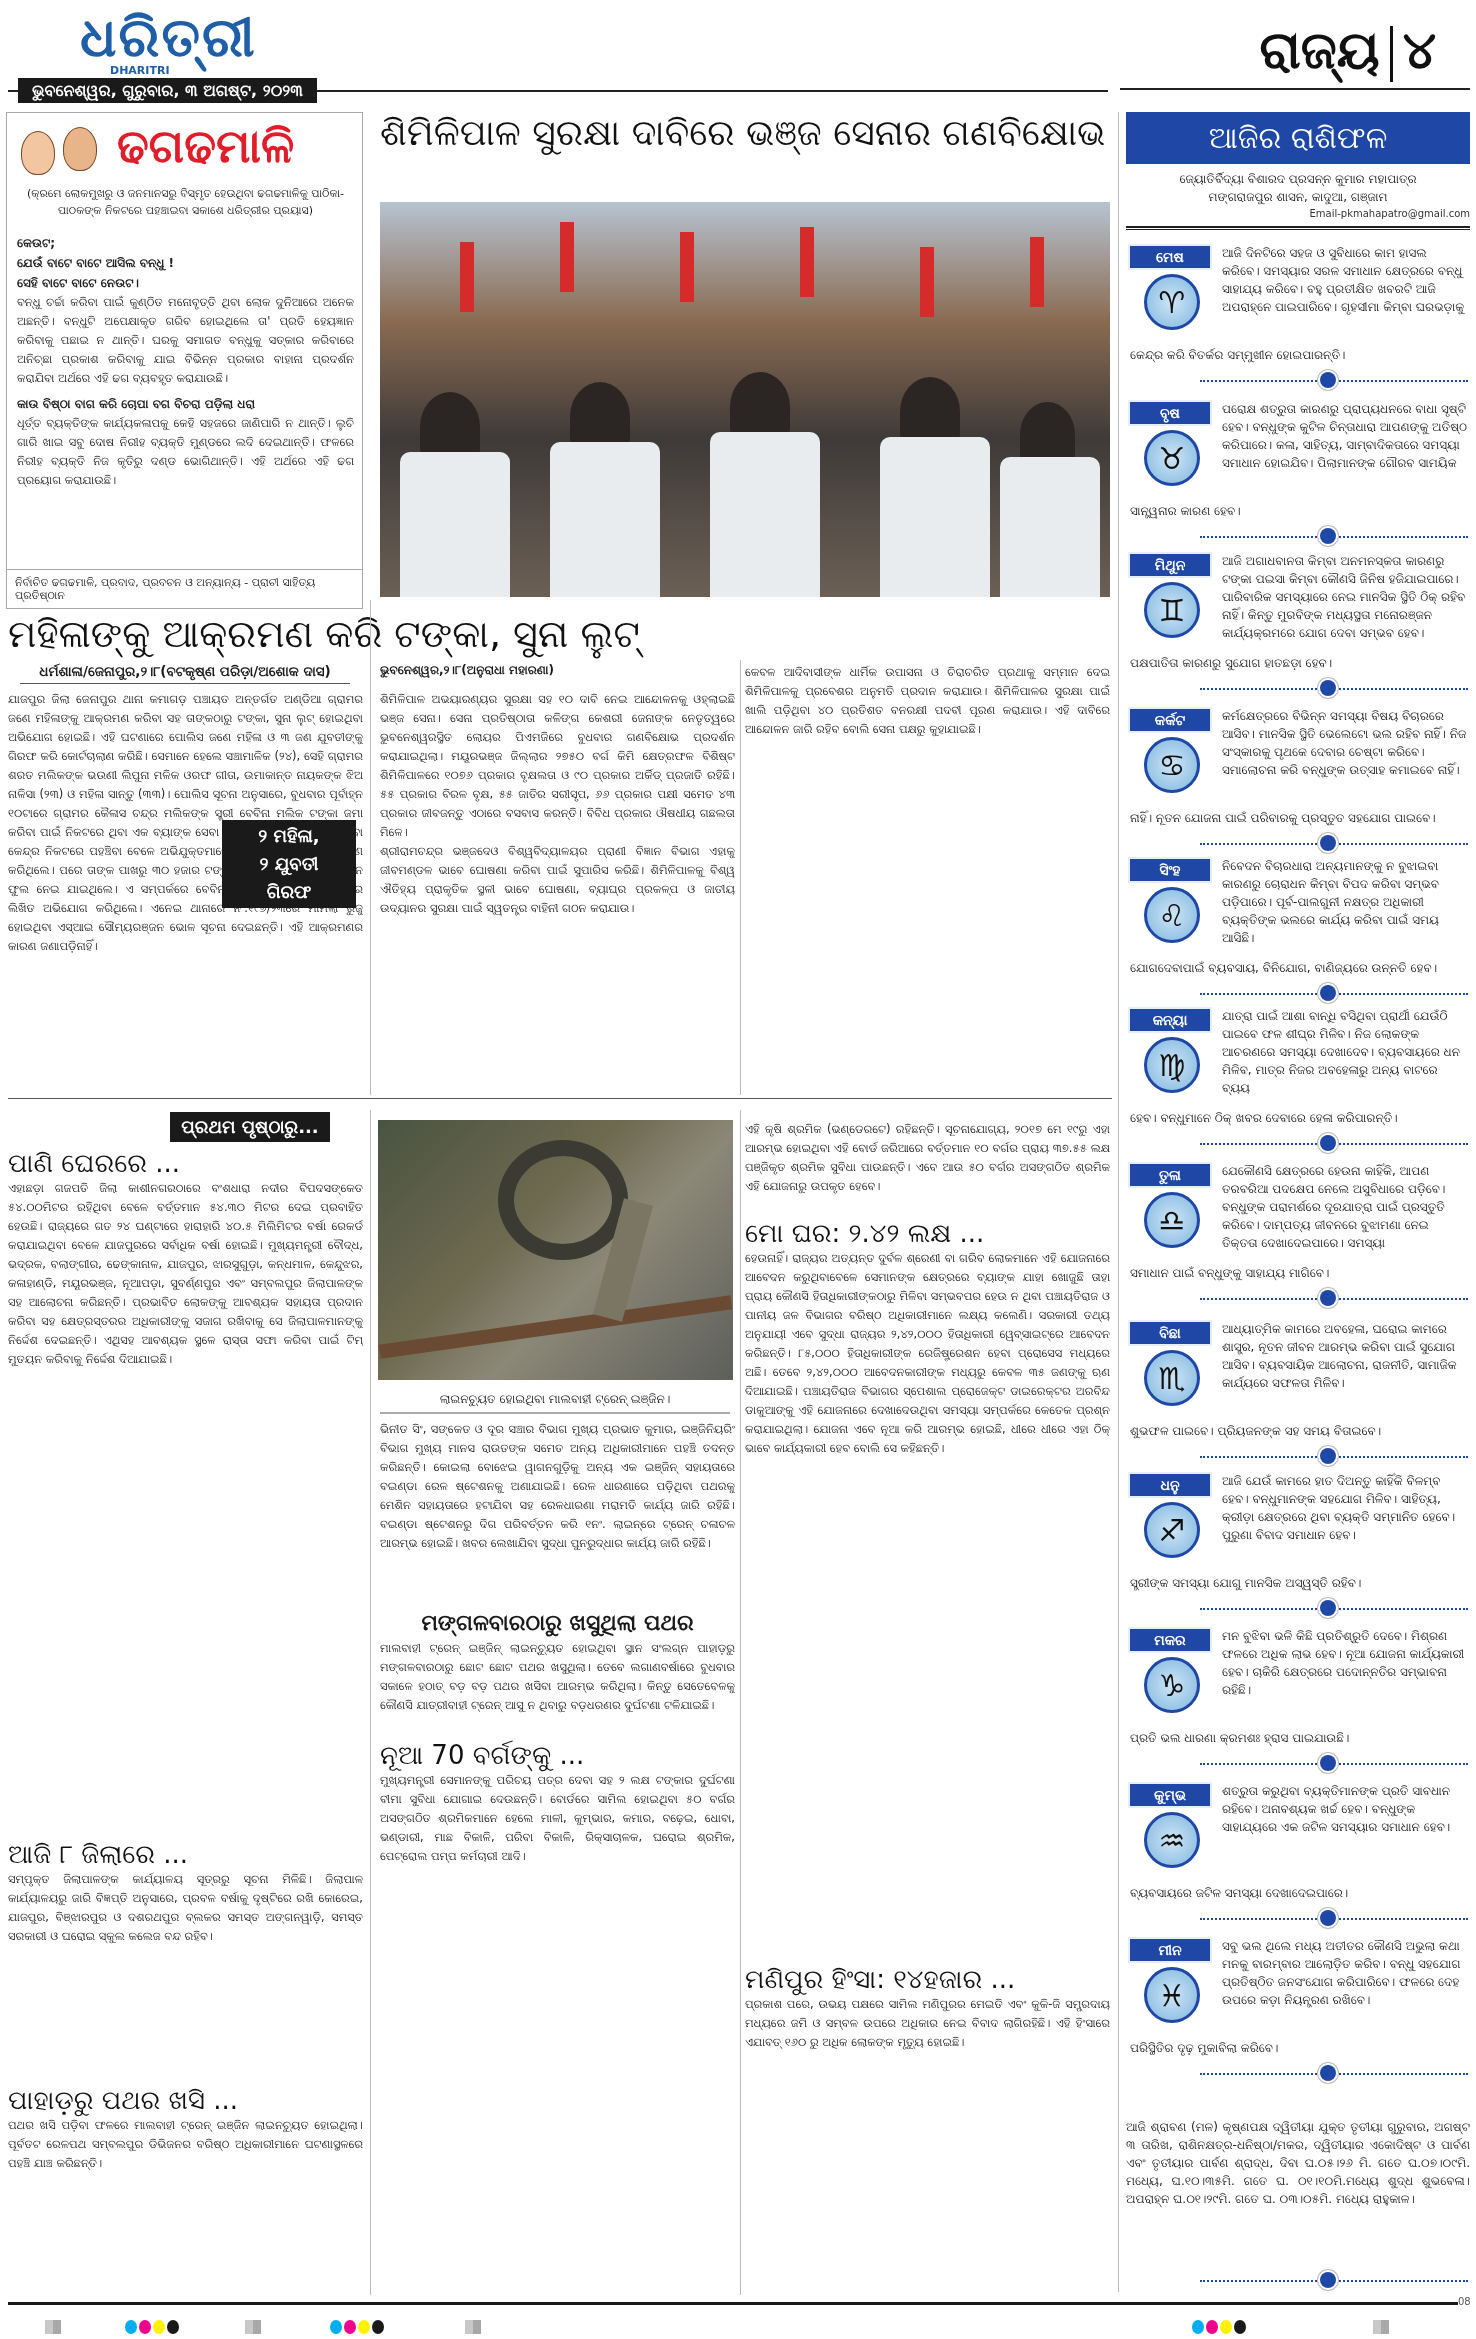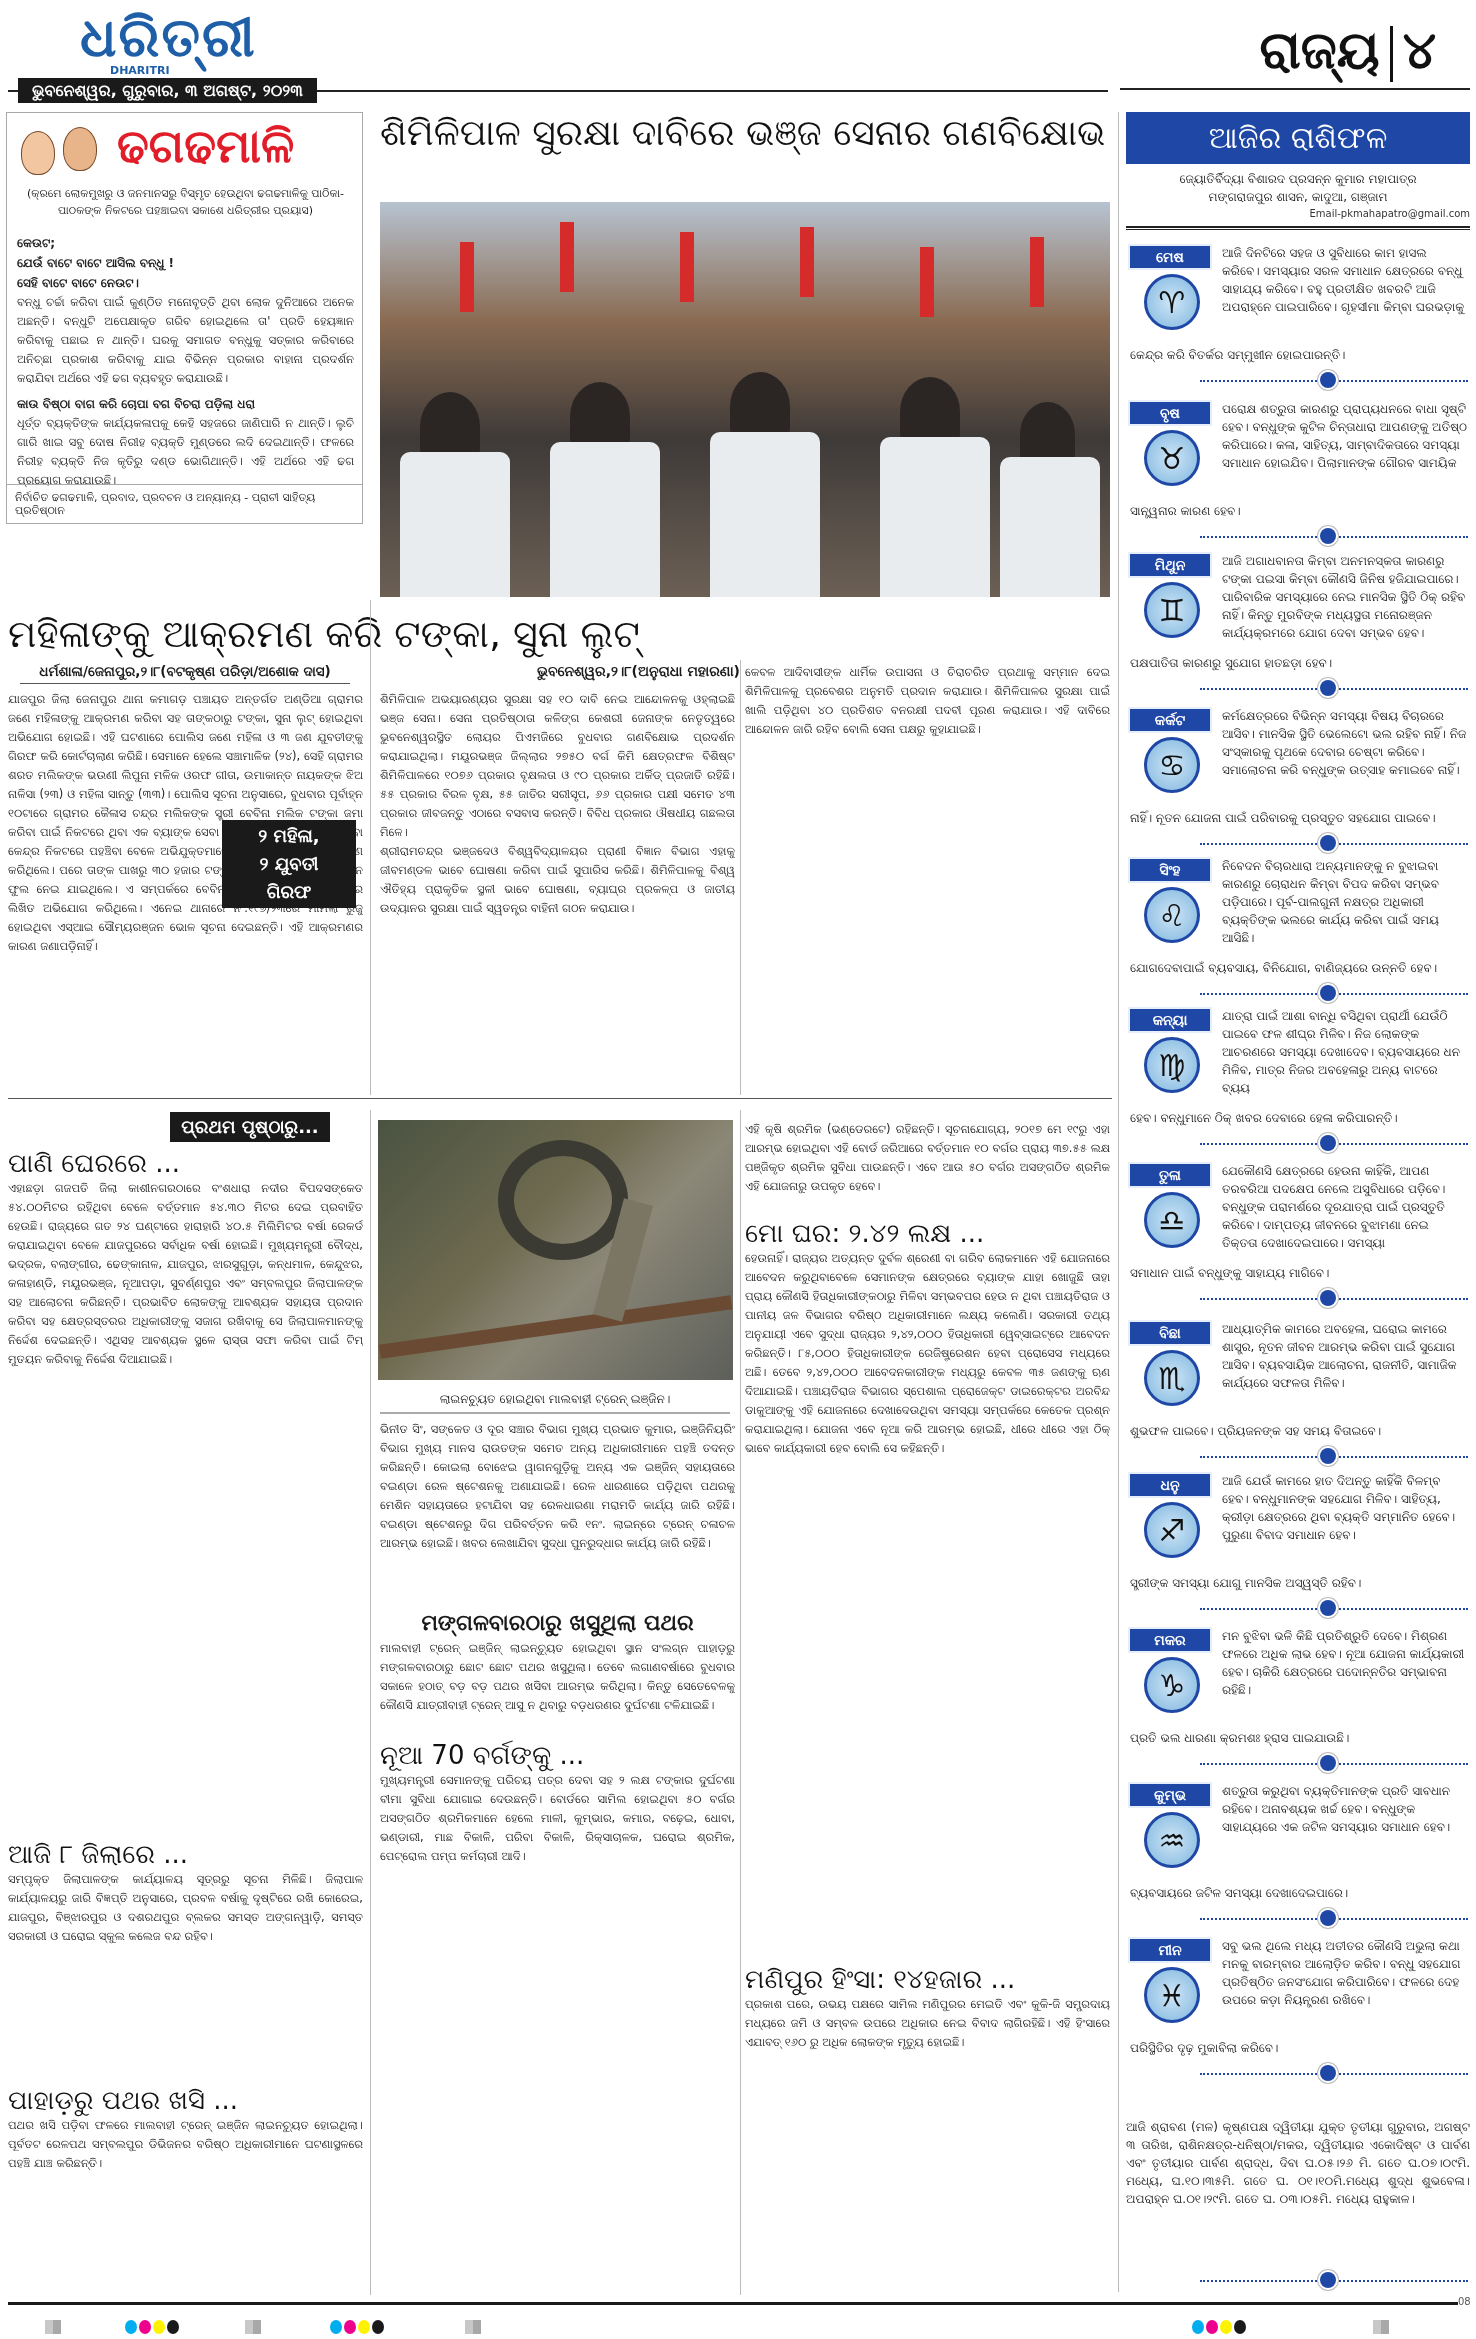--- a/index.html
+++ b/index.html
@@ -9,41 +9,41 @@
   .logo-text { font-size: 54px; font-weight: bold; color: #1f5fa8; line-height: 60px; letter-spacing: 2px; }
   .logo-sub { font-size: 11px; font-weight: bold; color: #1f5fa8; position: absolute; left: 30px; top: 56px; }
   .dateline-rule { left: 8px; top: 90px; width: 1100px; height: 2px; background: #222; }
   .dateline { left: 18px; top: 78px; background: #1a1a1a; color: #fff; font-size: 16px; padding: 3px 14px; font-weight: bold; }
   .page-title { right: 40px; top: 20px; font-size: 52px; font-weight: bold; color: #111; }
   .page-title .sep { display:inline-block; width:3px; height:56px; background:#111; vertical-align: middle; margin: 0 10px; }
   .top-rule-right { left: 1120px; top: 88px; width: 350px; height: 2px; background: #222; }
   .col-text { font-size: 11.5px; line-height: 19px; text-align: justify; color: #222; }
   .col-text p { margin-bottom: 0; }
 
-  .dhaga-box { left: 6px; top: 112px; width: 357px; height: 412px; border: 1px solid #aaa; }
+  .dhaga-box { left: 6px; top: 112px; width: 357px; height: 497px; border: 1px solid #aaa; }
   .dhaga-title { position:absolute; left: 110px; top: 6px; font-size: 46px; font-weight: bold; color: #e11d2a; }
   .dhaga-faces { position:absolute; left: 10px; top: 8px; width: 90px; height: 60px; }
   .face { position:absolute; width: 34px; height: 44px; border-radius: 50% 50% 45% 45%; background: #f2c6a0; border: 1px solid #7a4a2a; }
   .dhaga-sub { position:absolute; left: 10px; top: 72px; width: 337px; font-size: 11px; line-height: 17px; text-align:center; }
   .dhaga-body { position:absolute; left: 10px; top: 120px; width: 337px; }
   .dhaga-body .hl { font-weight: bold; font-size: 12px; line-height: 20px; }
   .dhaga-footer { position:absolute; left: 0; bottom: 0; width: 100%; border-top: 1px solid #aaa; font-size: 11px; padding: 6px 8px; }
 
   .main-headline { left: 380px; top: 112px; width: 730px; font-size: 36px; text-align: left; color: #111; }
   .photo-main { left: 380px; top: 202px; width: 730px; height: 395px; background: linear-gradient(180deg, #b7c3d1 0%, #8a6b52 30%, #3e3a38 60%, #6c6055 100%); overflow: hidden; }
   .flag { position:absolute; width: 14px; height: 70px; background: #d62b2b; }
   .person { position:absolute; border-radius: 50% 50% 20% 20%; background: #2b2624; }
   .shirt { position:absolute; background: #e9ecef; border-radius: 10px 10px 0 0; }
 
   .headline-2 { left: 8px; top: 612px; width: 720px; font-size: 38px; color: #111; }
   .byline-2 { left: 20px; top: 663px; width: 330px; font-size: 13.5px; text-align:center; border-bottom: 1px solid #555; padding-bottom: 3px; font-weight: bold; }
   .col-a { left: 8px; top: 690px; width: 355px; }
   .pullquote { left: 222px; top: 820px; width: 134px; height: 88px; background: #1a1a1a; color: #fff; font-size: 18px; font-weight: bold; text-align: center; line-height: 28px; padding-top: 2px; }
 
-  .byline-3 { left: 380px; top: 663px; width: 360px; font-size: 14px; font-weight:bold; text-align:right; }
+  .byline-3 { left: 380px; top: 663px; width: 360px; font-size: 12px; font-weight:bold; text-align:left; }
   .col-b { left: 380px; top: 690px; width: 355px; }
   .col-c { left: 745px; top: 663px; width: 365px; }
 
   .divider-h { left: 8px; top: 1098px; width: 1104px; height: 1px; background: #555; }
   .pratham { left: 170px; top: 1112px; width: 160px; height: 30px; background: #1a1a1a; color: #fff; font-size: 18px; font-weight: bold; text-align: center; line-height: 30px; }
   .sub-head { font-size: 26px; color: #111; }
 
   .col-d { left: 8px; top: 1148px; width: 355px; }
   .photo-train { left: 378px; top: 1120px; width: 355px; height: 260px; background: linear-gradient(135deg, #4a5342 0%, #6e6a4f 40%, #8c8878 60%, #5d5f5a 100%); overflow:hidden; }
   .rail { position:absolute; height: 14px; background: #6b4a33; }

